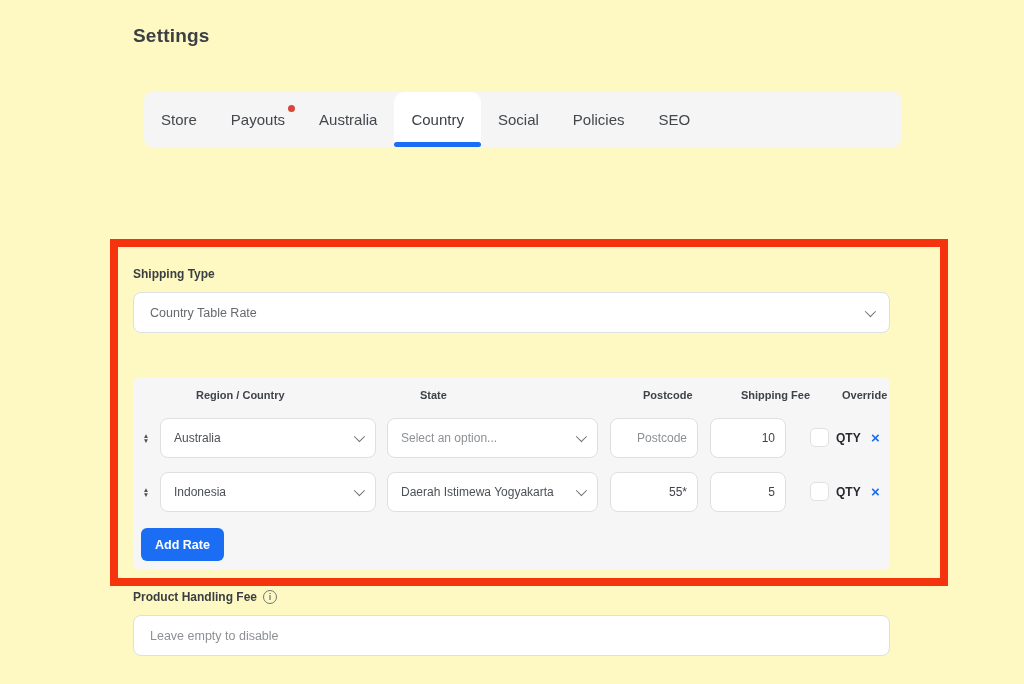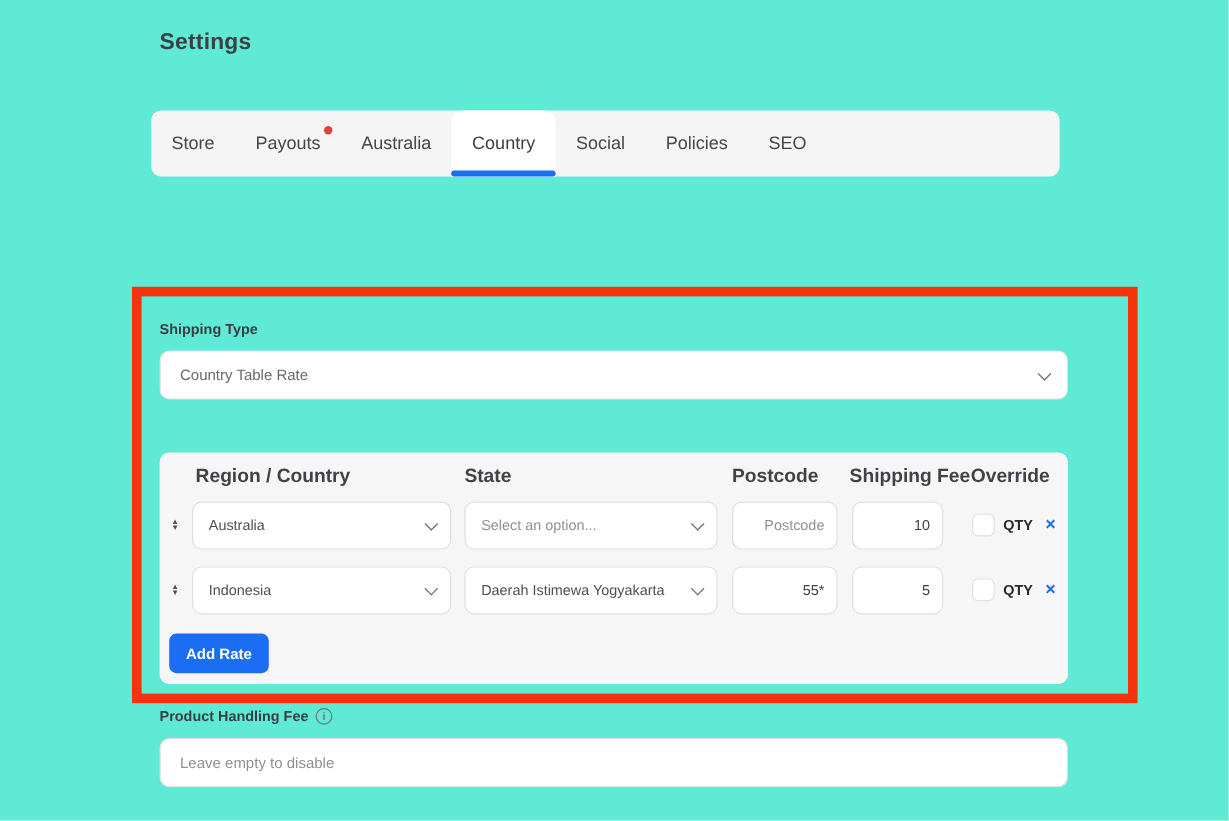--- a/index.html
+++ b/index.html
@@ -1,27 +1,27 @@
 <!DOCTYPE html>
 <html><head>
 <meta charset="utf-8">
 <style>
   * { margin:0; padding:0; box-sizing:border-box; }
   html,body { background:#fff; }
   .canvas {
-    position:relative; width:1024px; height:684px; background:#5eead4;
+    position:relative; width:1024px; height:684px; background:#fef9c3;
     font-family:"Liberation Sans","DejaVu Sans",sans-serif; overflow:hidden;
   }
   .page-title {
     position:absolute; left:133px; top:25px;
     font-size:19px; font-weight:700; color:#3c4045; letter-spacing:.2px;
   }
   
   .tabbar {
-    position:absolute; left:126px; top:92px; width:757px; height:55px;
+    position:absolute; left:144px; top:92px; width:757px; height:55px;
     background:#f5f5f6; border-radius:8px; display:flex; align-items:stretch;
   }
   .tab {
     position:relative; display:flex; align-items:center; padding:0 17px;
     font-size:15px; color:#43474c; cursor:pointer; white-space:nowrap;
   }
   .tab.active {
     background:#ffffff; border-radius:10px 10px 0 0; color:#3c4045;
   }
   .tab.active::after {
@@ -70,21 +70,21 @@
     width:100%; height:100%; border:none; outline:none; background:transparent;
     font-family:inherit; font-size:12.5px; color:#43474c; padding:0 16px; border-radius:8px;
   }
   .text-input::placeholder { color:#8d9195; opacity:1; }
   
   .table {
     position:absolute; left:133px; top:377px; width:757px; height:193px;
     background:#f6f6f7; border-radius:8px;
   }
   .th {
-    position:absolute; top:12px; font-size:16px; font-weight:700; color:#3f4348;
+    position:absolute; top:12px; font-size:11px; font-weight:700; color:#3f4348;margin-left:33px;
   }
   .th-country { left:30px; } .th-state { left:254px; } .th-postcode { left:477px; }
   .th-fee { left:575px; } .th-override { left:676px; }
   .trow { position:absolute; left:0; width:100%; height:40px; }
   .row-0 { top:41px; } .row-1 { top:95px; }
   .drag {
     position:absolute; left:4px; top:0; width:18px; height:40px;
     display:flex; flex-direction:column; align-items:center; justify-content:center;
     color:#4d5156; font-size:6.5px; line-height:5px; cursor:grab;
   }

